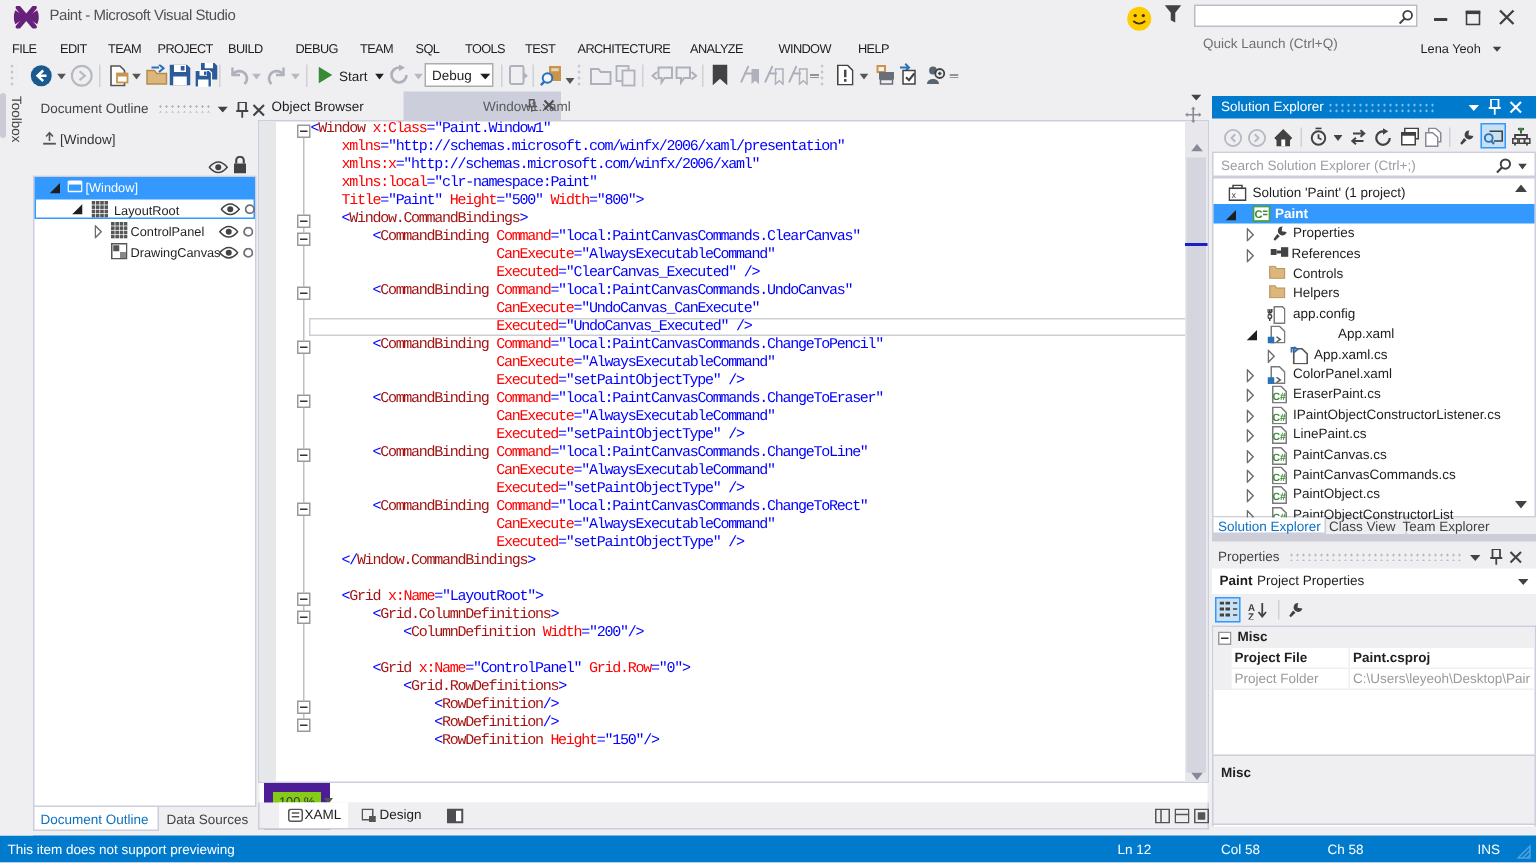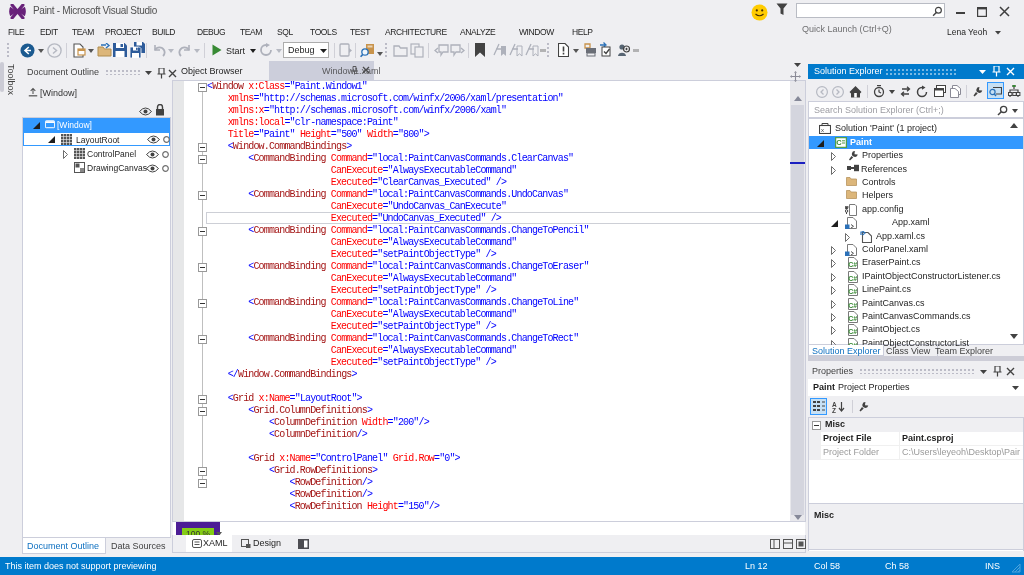--- a/index.html
+++ b/index.html
@@ -469,21 +469,20 @@
 <div class="ln">&nbsp;&nbsp;&nbsp;&nbsp;&nbsp;&nbsp;&nbsp;&nbsp;&nbsp;&nbsp;&nbsp;&nbsp;&nbsp;&nbsp;&nbsp;&nbsp;&nbsp;&nbsp;&nbsp;&nbsp;&nbsp;&nbsp;&nbsp;&nbsp;<i class="a">CanExecute</i><i class="b">="AlwaysExecutableCommand"</i></div>
 <div class="ln">&nbsp;&nbsp;&nbsp;&nbsp;&nbsp;&nbsp;&nbsp;&nbsp;&nbsp;&nbsp;&nbsp;&nbsp;&nbsp;&nbsp;&nbsp;&nbsp;&nbsp;&nbsp;&nbsp;&nbsp;&nbsp;&nbsp;&nbsp;&nbsp;<i class="a">Executed</i><i class="b">="setPaintObjectType" /&gt;</i></div>
 <div class="ln">&nbsp;&nbsp;&nbsp;&nbsp;&nbsp;&nbsp;&nbsp;&nbsp;<i class="b">&lt;</i><i class="e">CommandBinding </i><i class="a">Command</i><i class="b">="local:PaintCanvasCommands.ChangeToRect"</i></div>
 <div class="ln">&nbsp;&nbsp;&nbsp;&nbsp;&nbsp;&nbsp;&nbsp;&nbsp;&nbsp;&nbsp;&nbsp;&nbsp;&nbsp;&nbsp;&nbsp;&nbsp;&nbsp;&nbsp;&nbsp;&nbsp;&nbsp;&nbsp;&nbsp;&nbsp;<i class="a">CanExecute</i><i class="b">="AlwaysExecutableCommand"</i></div>
 <div class="ln">&nbsp;&nbsp;&nbsp;&nbsp;&nbsp;&nbsp;&nbsp;&nbsp;&nbsp;&nbsp;&nbsp;&nbsp;&nbsp;&nbsp;&nbsp;&nbsp;&nbsp;&nbsp;&nbsp;&nbsp;&nbsp;&nbsp;&nbsp;&nbsp;<i class="a">Executed</i><i class="b">="setPaintObjectType" /&gt;</i></div>
 <div class="ln">&nbsp;&nbsp;&nbsp;&nbsp;<i class="b">&lt;/</i><i class="e">Window.CommandBindings</i><i class="b">&gt;</i></div>
 <div class="ln"></div>
 <div class="ln">&nbsp;&nbsp;&nbsp;&nbsp;<i class="b">&lt;</i><i class="e">Grid </i><i class="a">x:Name</i><i class="b">="LayoutRoot"&gt;</i></div>
 <div class="ln">&nbsp;&nbsp;&nbsp;&nbsp;&nbsp;&nbsp;&nbsp;&nbsp;<i class="b">&lt;</i><i class="e">Grid.ColumnDefinitions</i><i class="b">&gt;</i></div>
 <div class="ln">&nbsp;&nbsp;&nbsp;&nbsp;&nbsp;&nbsp;&nbsp;&nbsp;&nbsp;&nbsp;&nbsp;&nbsp;<i class="b">&lt;</i><i class="e">ColumnDefinition </i><i class="a">Width</i><i class="b">="200"/&gt;</i></div>
-<div class="ln">&nbsp;&nbsp;&nbsp;&nbsp;&nbsp;&nbsp;&nbsp;&nbsp;&nbsp;&nbsp;&nbsp;&nbsp;<i class="b">&lt;</i><i class="e">ColumnDefinition</i><i class="b">/&gt;</i></div>
 <div class="ln"></div>
 <div class="ln">&nbsp;&nbsp;&nbsp;&nbsp;&nbsp;&nbsp;&nbsp;&nbsp;<i class="b">&lt;</i><i class="e">Grid </i><i class="a">x:Name</i><i class="b">="ControlPanel" </i><i class="a">Grid.Row</i><i class="b">="0"&gt;</i></div>
 <div class="ln">&nbsp;&nbsp;&nbsp;&nbsp;&nbsp;&nbsp;&nbsp;&nbsp;&nbsp;&nbsp;&nbsp;&nbsp;<i class="b">&lt;</i><i class="e">Grid.RowDefinitions</i><i class="b">&gt;</i></div>
 <div class="ln">&nbsp;&nbsp;&nbsp;&nbsp;&nbsp;&nbsp;&nbsp;&nbsp;&nbsp;&nbsp;&nbsp;&nbsp;&nbsp;&nbsp;&nbsp;&nbsp;<i class="b">&lt;</i><i class="e">RowDefinition</i><i class="b">/&gt;</i></div>
 <div class="ln">&nbsp;&nbsp;&nbsp;&nbsp;&nbsp;&nbsp;&nbsp;&nbsp;&nbsp;&nbsp;&nbsp;&nbsp;&nbsp;&nbsp;&nbsp;&nbsp;<i class="b">&lt;</i><i class="e">RowDefinition</i><i class="b">/&gt;</i></div>
 <div class="ln">&nbsp;&nbsp;&nbsp;&nbsp;&nbsp;&nbsp;&nbsp;&nbsp;&nbsp;&nbsp;&nbsp;&nbsp;&nbsp;&nbsp;&nbsp;&nbsp;<i class="b">&lt;</i><i class="e">RowDefinition </i><i class="a">Height</i><i class="b">="150"/&gt;</i></div>
  </div>
 <div class="fold" style="top:21.5px"></div>
 <div class="fold" style="top:81.5px"></div>
 <div class="fold" style="top:93.5px"></div>

